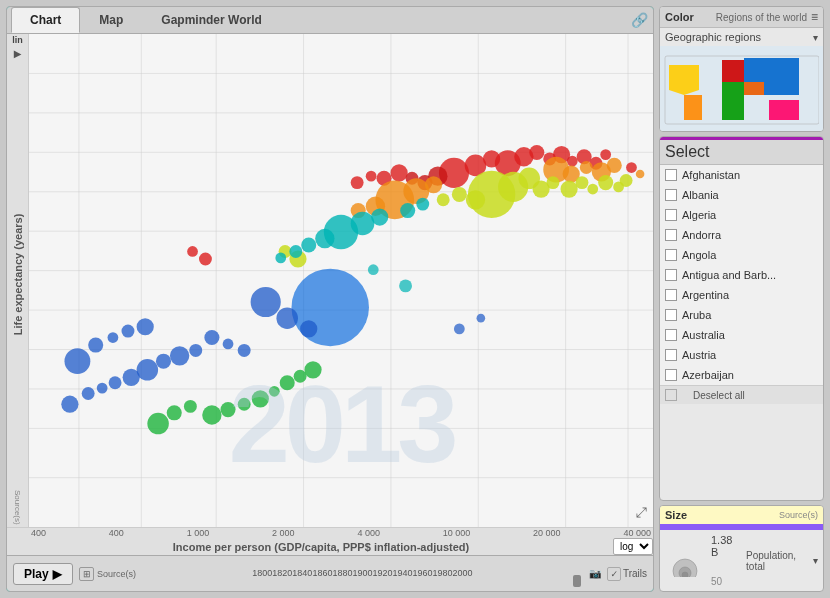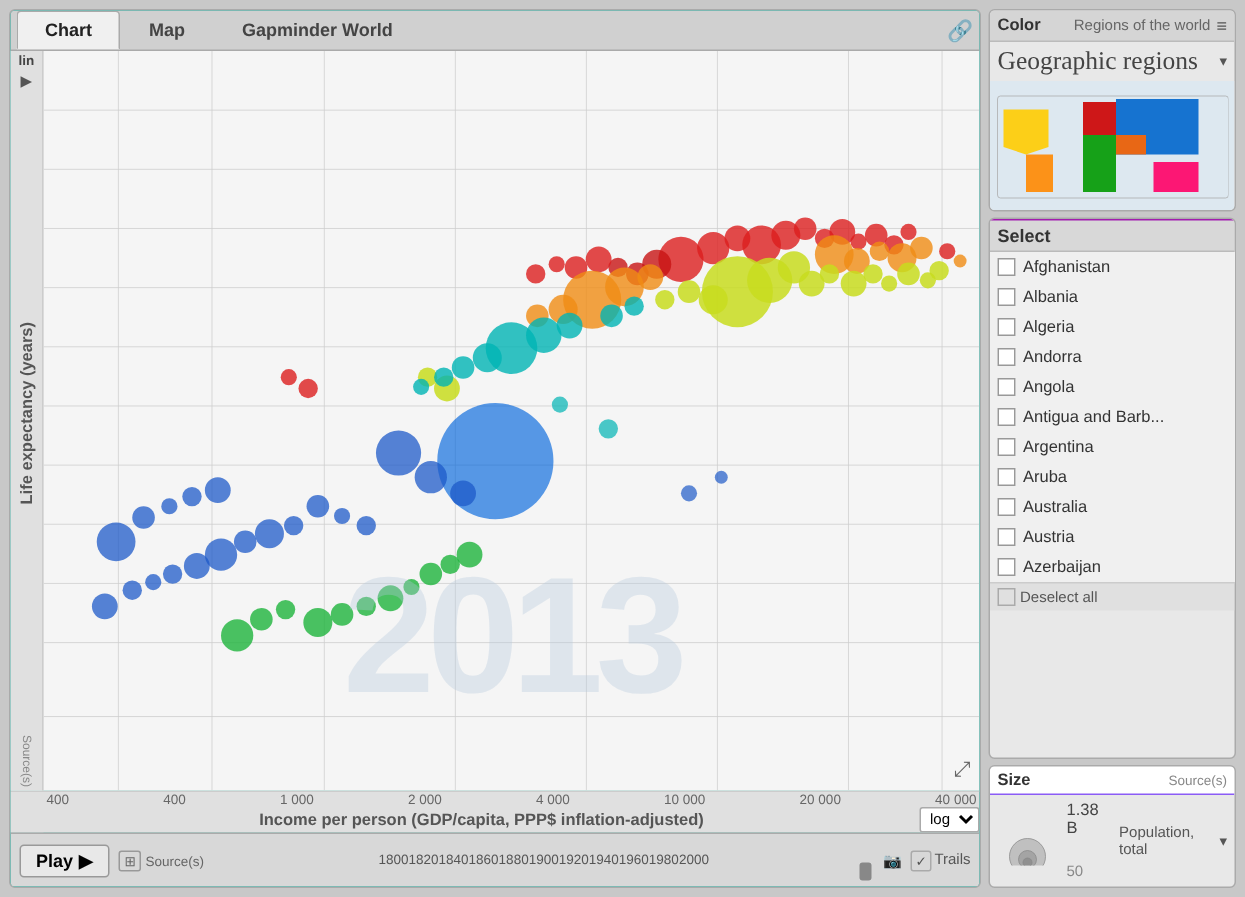--- a/index.html
+++ b/index.html
@@ -248,49 +248,48 @@
       font-size: 12px;
     }
 
     .color-label-row {
       display: flex;
       align-items: center;
       padding: 3px 5px;
       gap: 4px;
     }
     .color-label {
-      font-size: 17px;
+      font-size: 11px;
       color: #444;
       flex: 1;
-      font-family: Liberation Serif, serif;
     }
     .dropdown-arrow {
       font-size: 10px;
       color: #555;
     }
 
     
     .world-map-container {
       padding: 4px;
       background: #dde8f0;
     }
     .world-map-svg {
       width: 100%;
       height: 75px;
     }
 
     
     .select-header {
       padding: 3px 5px;
-      font-weight: bold;
-      font-size: 12px;
+      font-weight: normal;
+      font-size: 16px;
       color: #333;
       background: #d8d8d8;
       border-bottom: 1px solid #bbb;
-      border-top: 1px solid #a21caf;
+      border-top: 3px solid #a21caf;
     }
 
     .country-list {
       height: 220px;
       overflow-y: scroll;
       background: #f0f0f0;
     }
     .country-item {
       display: flex;
       align-items: center;
@@ -317,34 +316,34 @@
       padding: 3px 5px;
       background: #e0e0e0;
       border-top: 1px solid #ccc;
     }
     .deselect-btn {
       font-size: 10px;
       color: #555;
       cursor: pointer;
       display: flex;
       align-items: center;
-      gap: 3px;
+      gap: 16px;
     }
 
     
     .size-panel {
       display: flex;
       flex-direction: column;
     }
     .size-header {
       display: flex;
       align-items: center;
       padding: 3px 5px;
-      background: #ffffff;
-      border-bottom: 1px solid #8b5cf6;
+      background: #fef9c3;
+      border-bottom: 6px solid #8b5cf6;
       justify-content: flex-end;
     }
     .size-label {
       font-weight: bold;
       font-size: 11px;
       color: #333;
       flex: 1;
     }
     .size-source {
       font-size: 9px;

